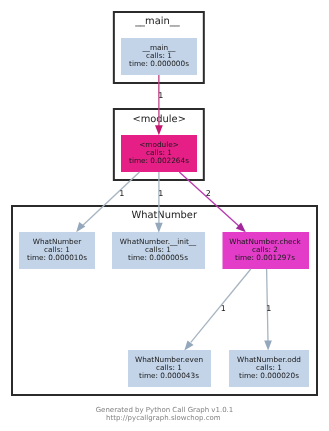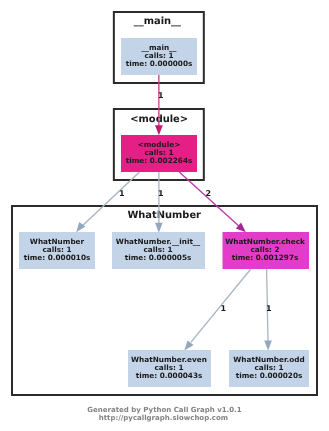--- a/index.html
+++ b/index.html
@@ -1,18 +1,18 @@
 <!DOCTYPE html>
 <html><head>
 <meta charset="utf-8">
 <title>Python Call Graph</title>
 <style>
   html,body{margin:0;padding:0;background:#ffffff;-webkit-font-smoothing:antialiased;text-rendering:geometricPrecision;}
   body{width:329px;height:431px;overflow:hidden;font-family:"DejaVu Sans",sans-serif;}
-  #canvas{position:relative;width:329px;height:316px;font-weight:bold;}
+  #canvas{position:relative;width:329px;height:316px;}
   svg{display:block;}
   .nodelabel{font-family:"DejaVu Sans",sans-serif;font-size:7.3px;fill:#1a1a1a;text-anchor:middle;}
   .clusterlabel{font-family:"DejaVu Sans",sans-serif;font-size:9.9px;fill:#1a1a1a;text-anchor:middle;}
   .edgelabel{font-family:"DejaVu Sans",sans-serif;font-size:8px;fill:#1a1a1a;text-anchor:middle;}
   .footer{font-family:"DejaVu Sans",sans-serif;font-size:7px;fill:#828282;text-anchor:middle;}
 </style>
 </head>
 <body>
 
 <div id="canvas">

